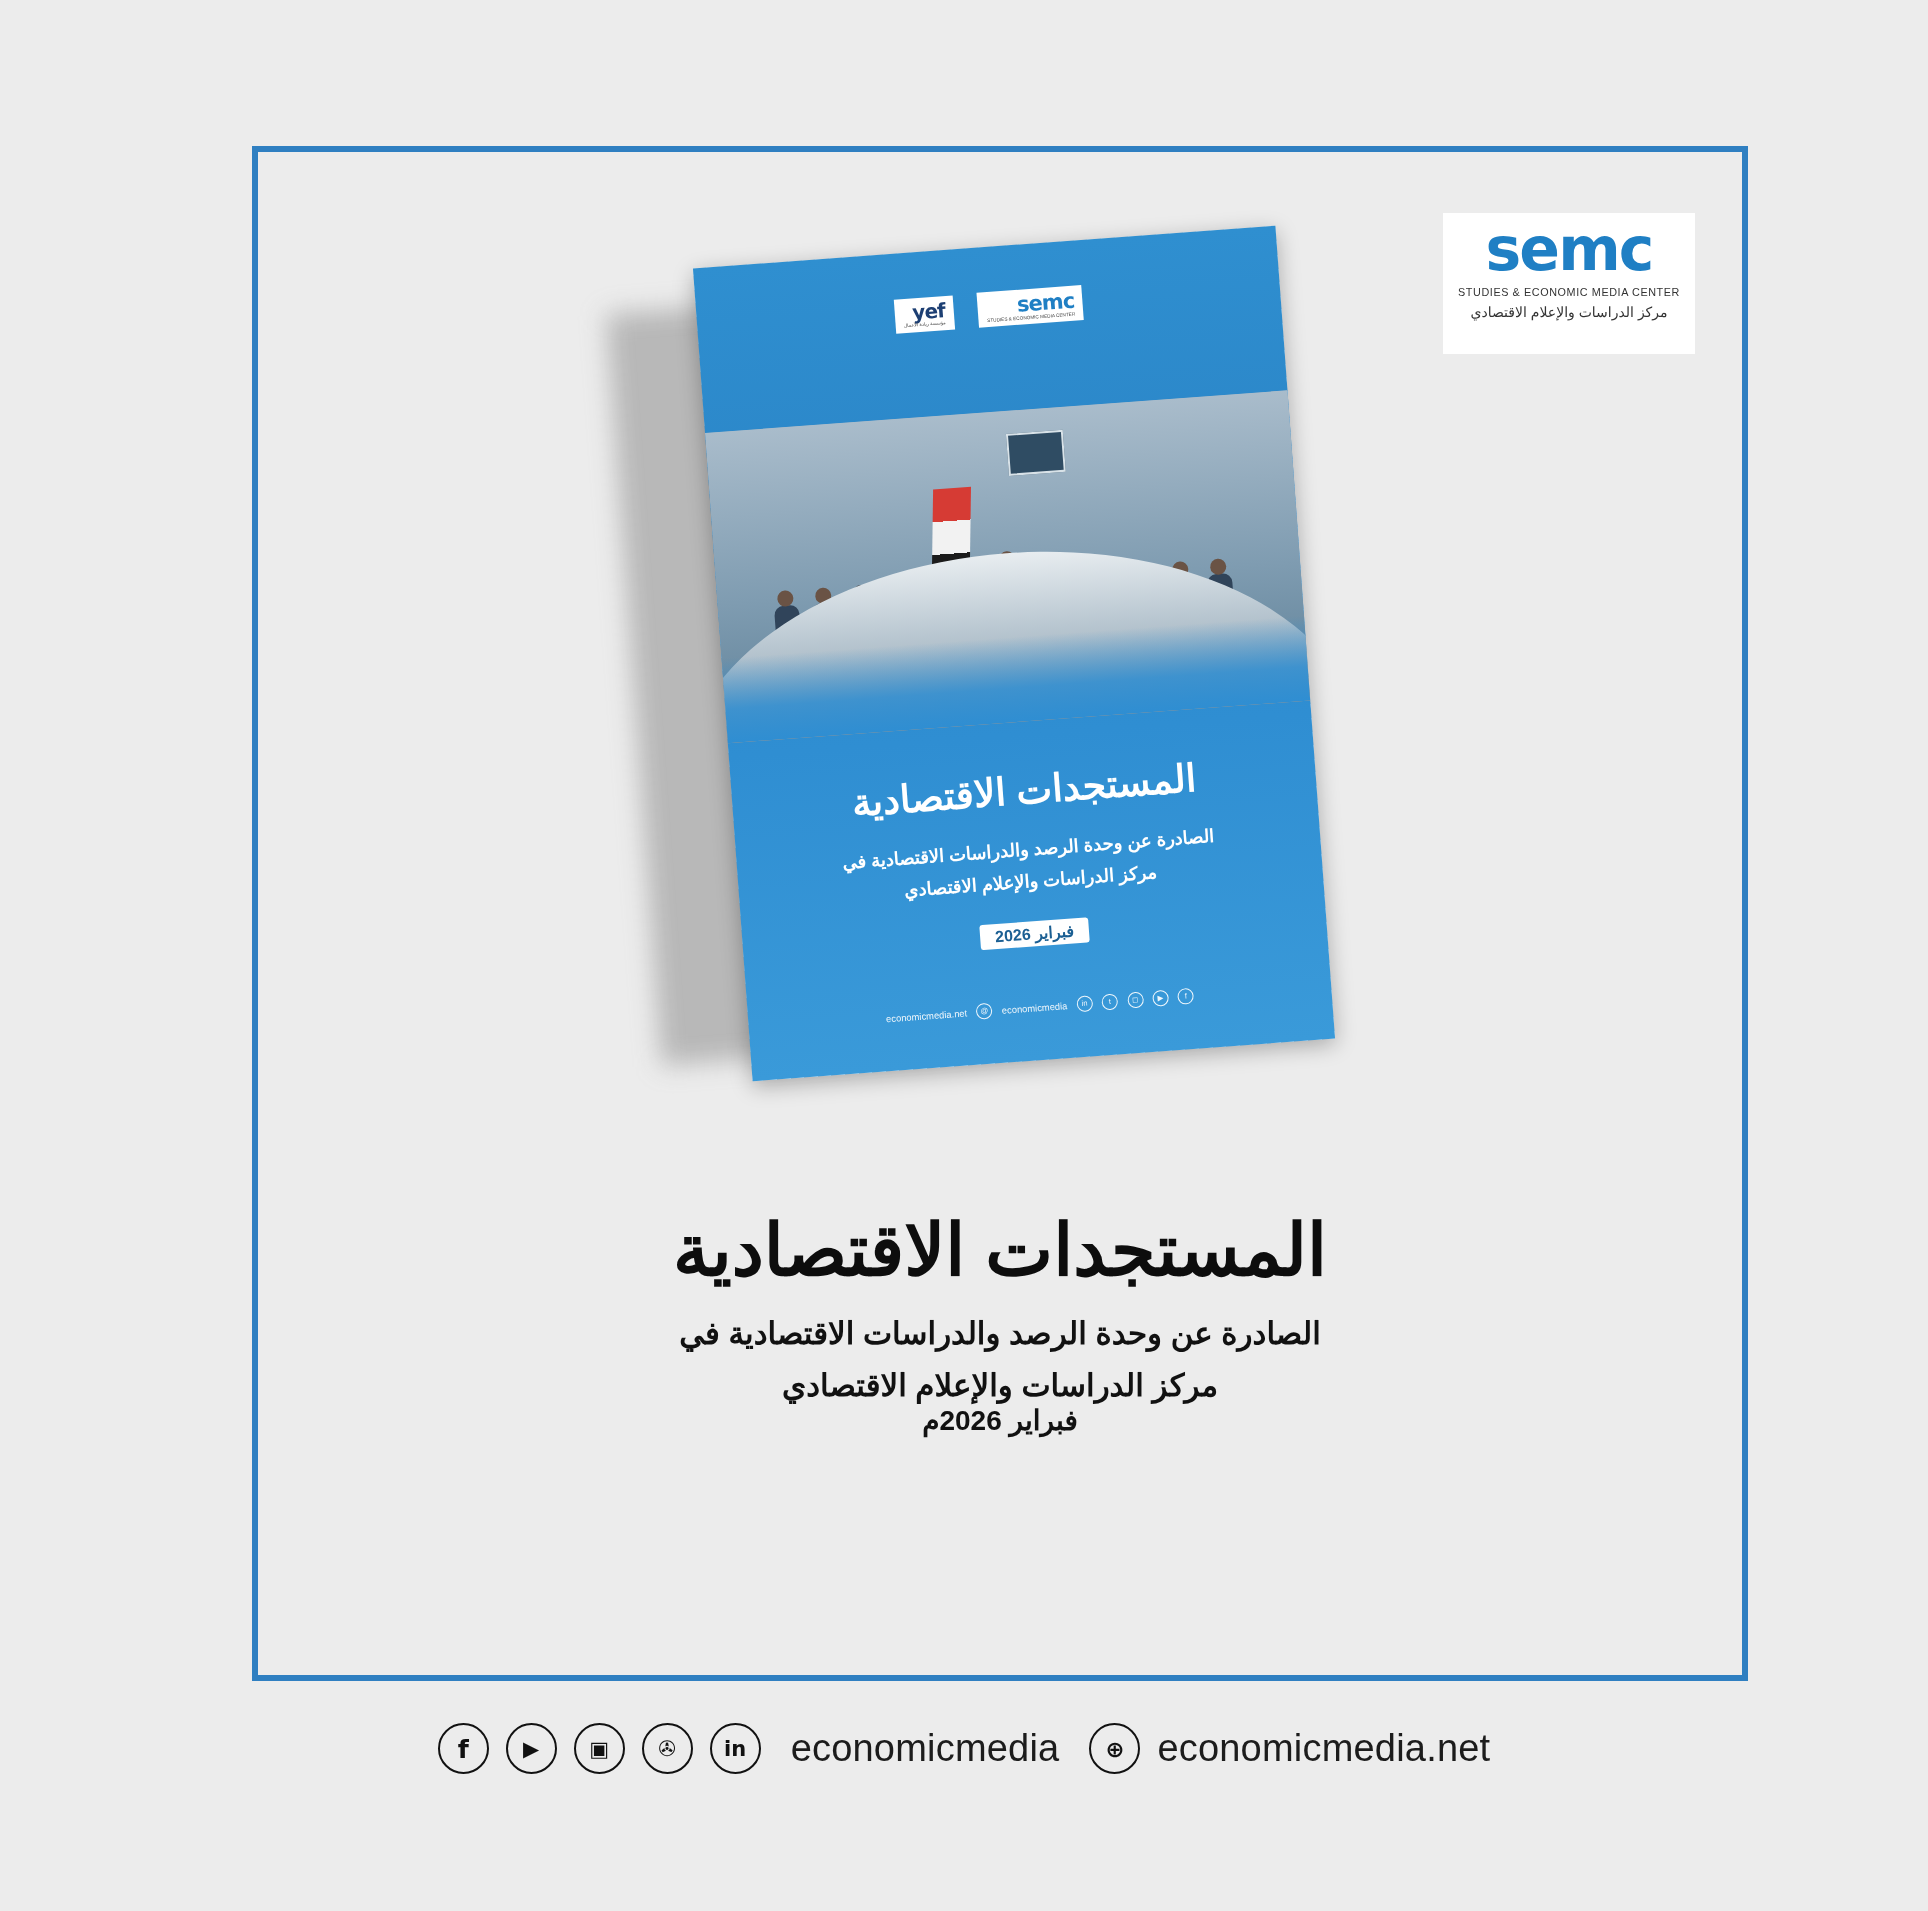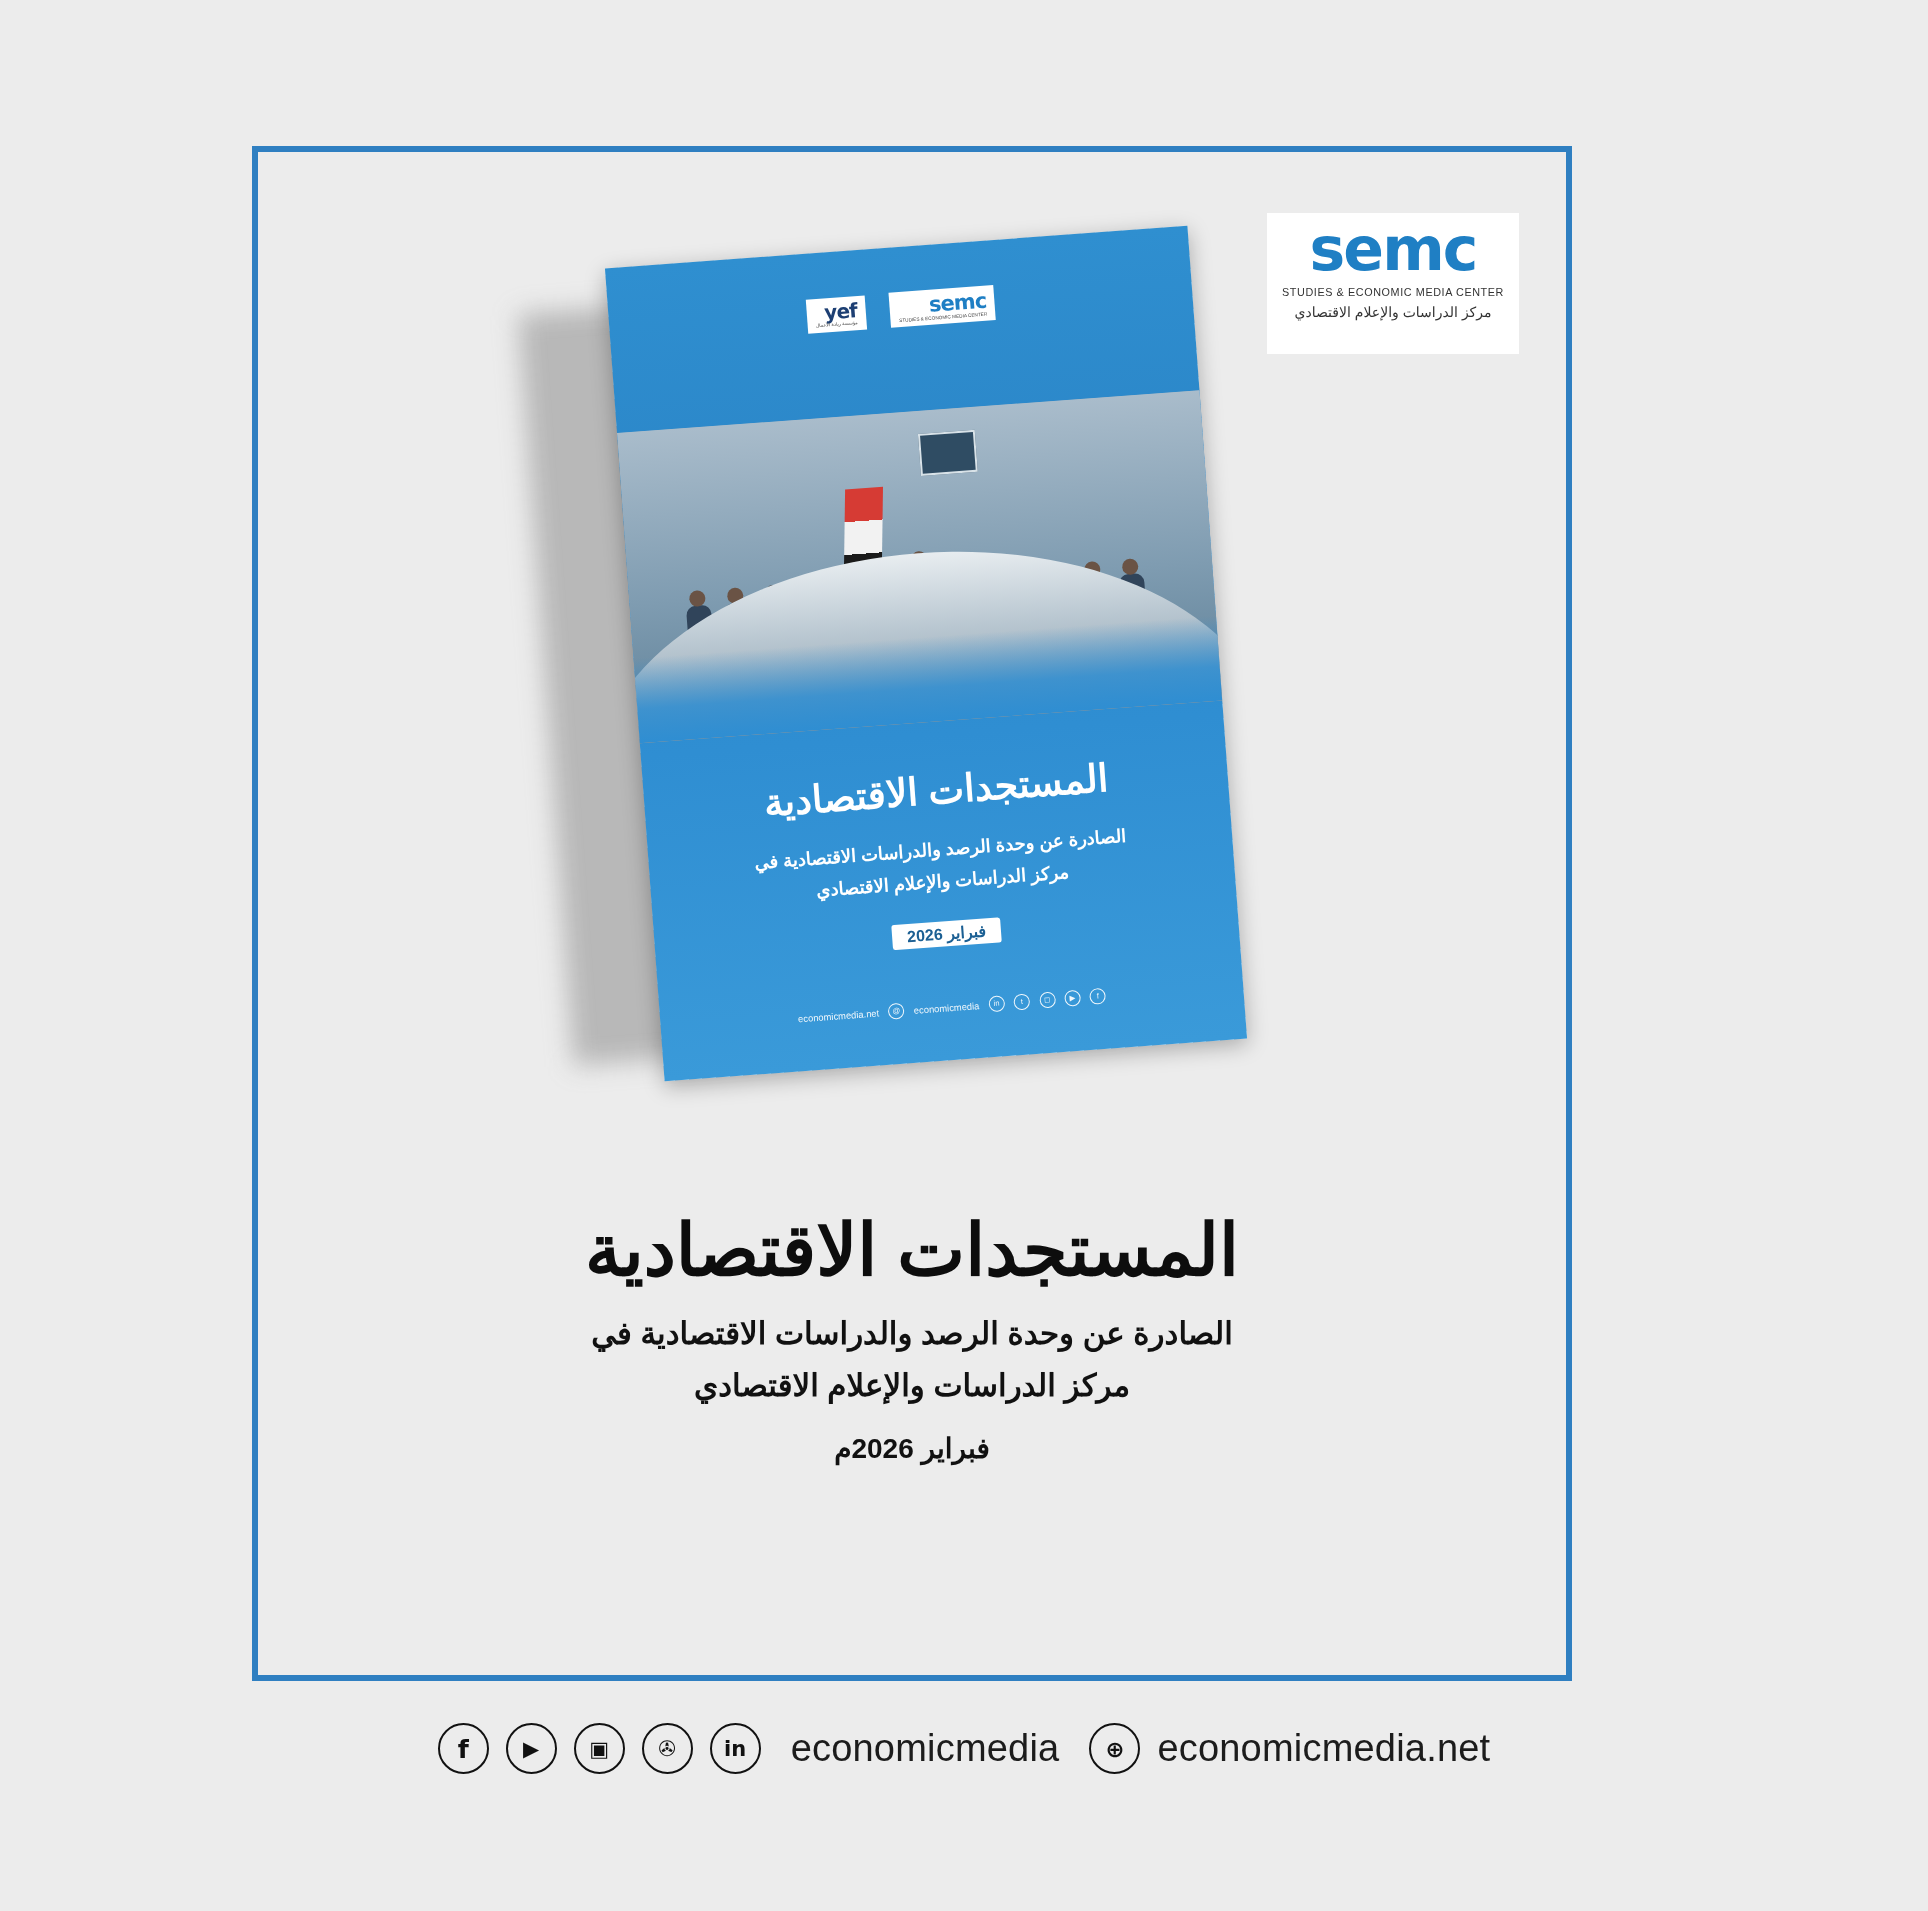--- a/index.html
+++ b/index.html
@@ -13,21 +13,21 @@
     font-family: "Liberation Sans", sans-serif;
     overflow: hidden;
     position: relative;
   }
 
   
   #poster-frame {
     position: absolute;
     left: 252px;
     top: 146px;
-    width: 1320px;
+    width: 1496px;
     height: 1535px;
     border: 6.6px solid #2f7fc1;
     box-sizing: border-box;
     background: #ececec;
   }
 
   
   #semc-logo {
     position: absolute;
     right: 47px;
@@ -286,21 +286,20 @@
     font-size: 31px;
     font-weight: bold;
     color: #111111;
     margin-top: 24.5px;
   }
   #main-sub-2 { margin-top: 15px; }
   #main-date {
     font-size: 28px;
     font-weight: bold;
     color: #111111;
-    margin-top: 28px;
   }
 
   
   #social-bar {
     position: absolute;
     left: 0;
     right: 0;
     top: 1723px;
     display: flex;
     justify-content: center;

